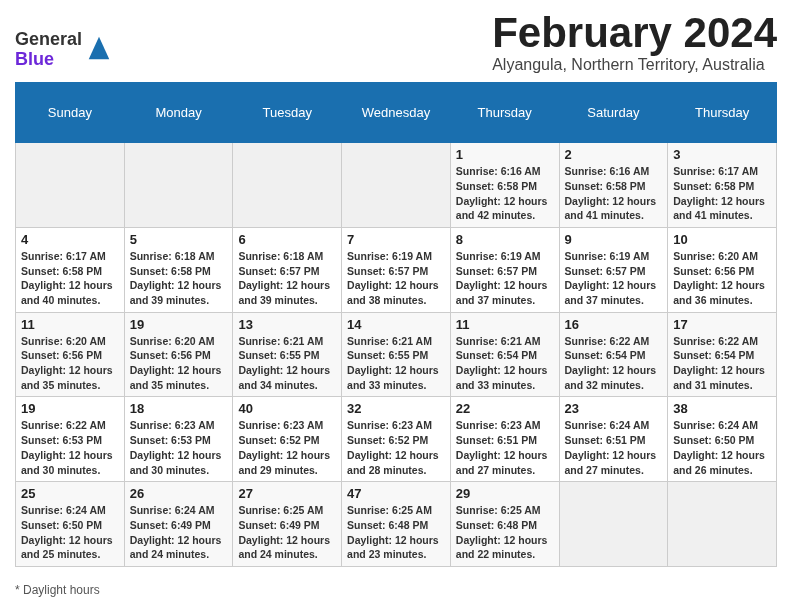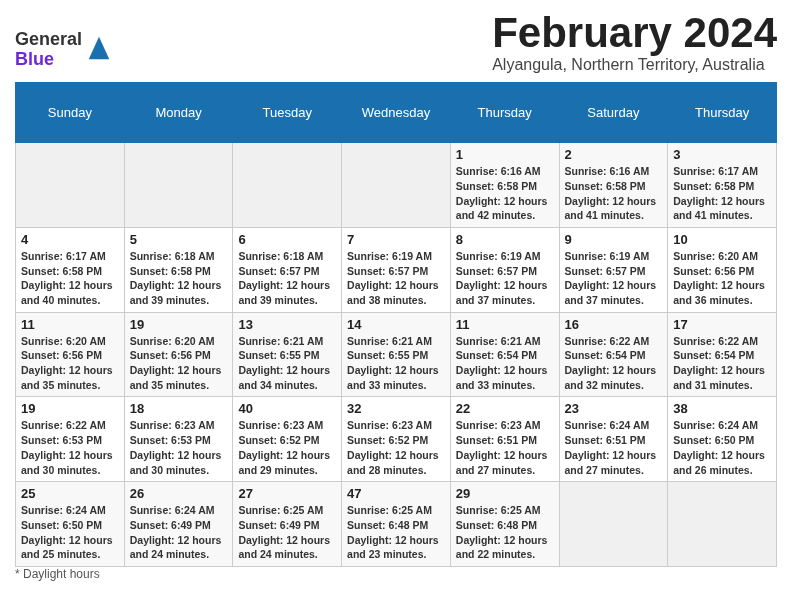--- a/index.html
+++ b/index.html
@@ -93,21 +93,21 @@
     .day-info {
       color: #333;
       font-size: 10.5px;
       line-height: 1.4;
       font-weight: bold;
     }
     .empty-cell {
       background: #f0f0f0 !important;
     }
     .footer-note {
-      margin-top: 0;
+      margin-top: 16px;
       font-size: 12px;
       color: #555;
     }
   </style>
 </head>
 <body>
 
 <div class="header">
   <div class="logo-area">
     <div class="logo-text">

